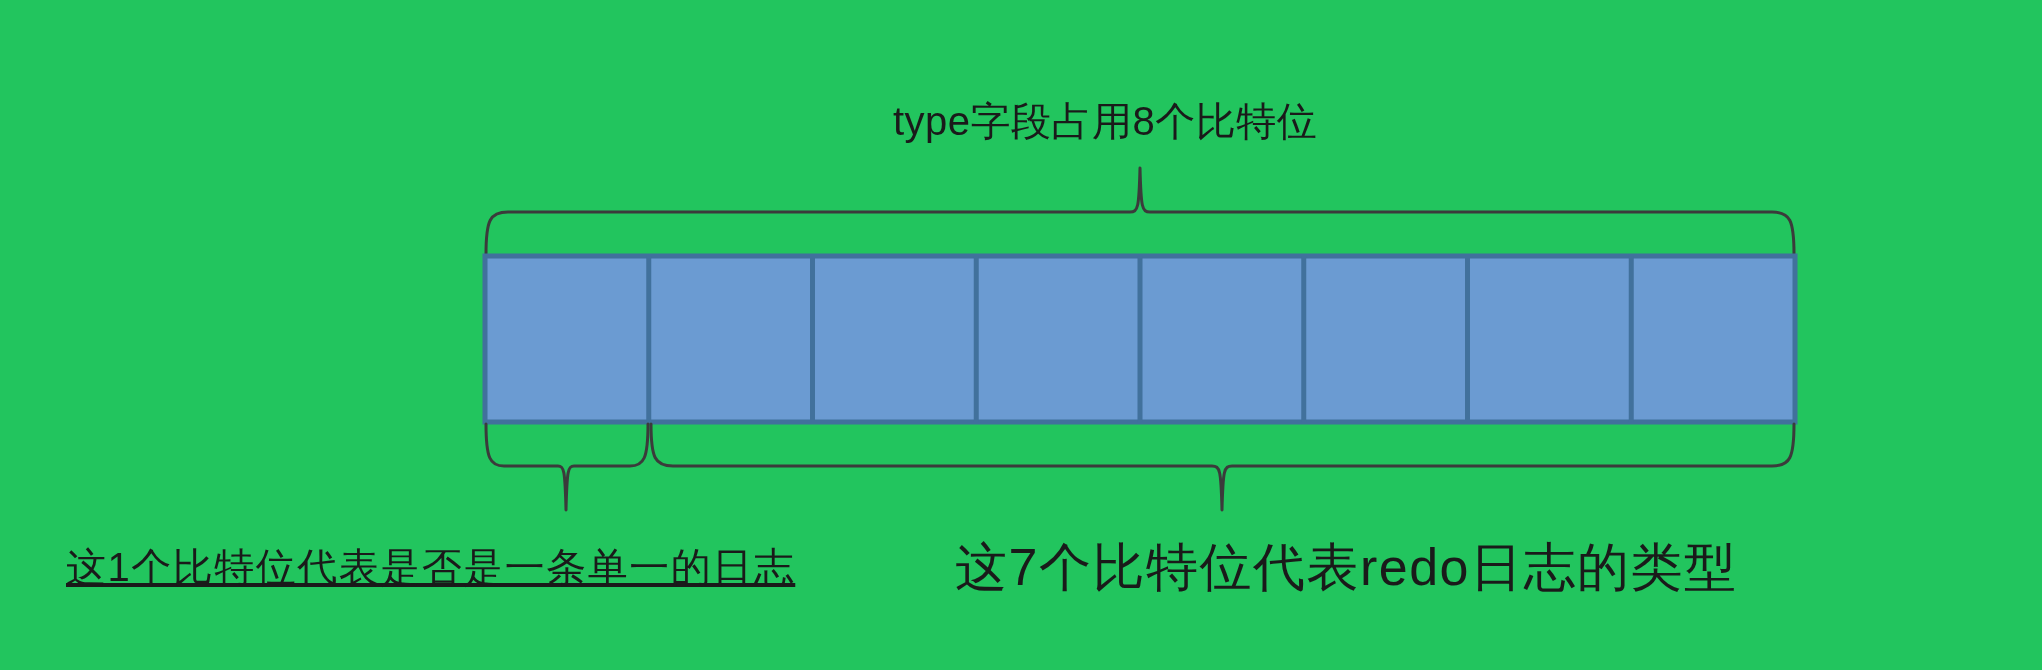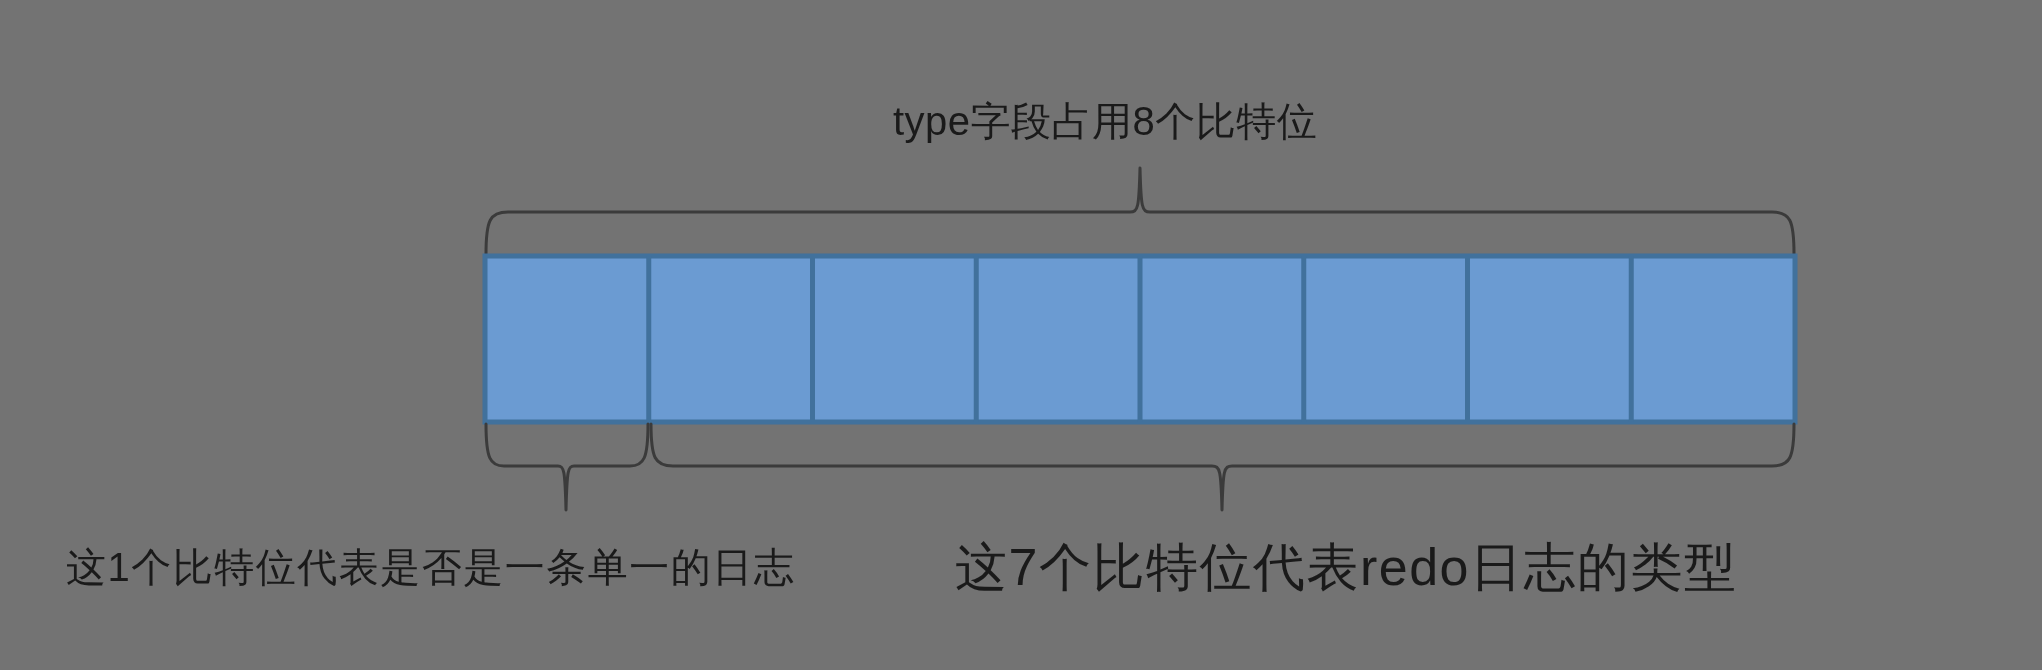--- a/index.html
+++ b/index.html
@@ -4,21 +4,21 @@
 <style>
   html, body {
     margin: 0;
     padding: 0;
     background: #ffffff;
   }
   #page {
     position: relative;
     width: 2042px;
     height: 670px;
-    background: #737373;
+    background: #22c55e;
     overflow: hidden;
     font-family: "Liberation Sans", "DejaVu Sans", sans-serif;
   }
   .diagram-svg {
     position: absolute;
     left: 0;
     top: 0;
     width: 2042px;
     height: 670px;
   }
@@ -36,20 +36,21 @@
   .caption-left {
     position: absolute;
     left: 66px;
     top: 543px;
     font-size: 40px;
     line-height: 48px;
     color: #1a1a1a;
     letter-spacing: 1.5px;
     white-space: nowrap;
     font-family: "Liberation Sans", "DejaVu Sans", sans-serif;
+    text-decoration: underline;
   }
   .caption-right {
     position: absolute;
     left: 955px;
     top: 543px;
     font-size: 52px;
     line-height: 48px;
     color: #1a1a1a;
     letter-spacing: 1.5px;
     white-space: nowrap;

